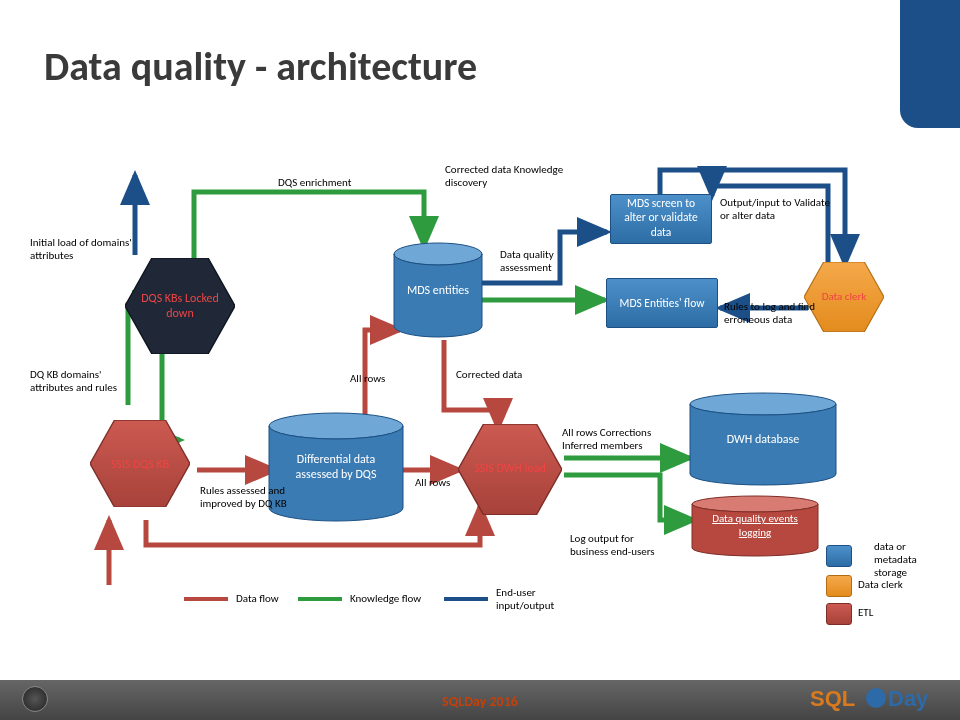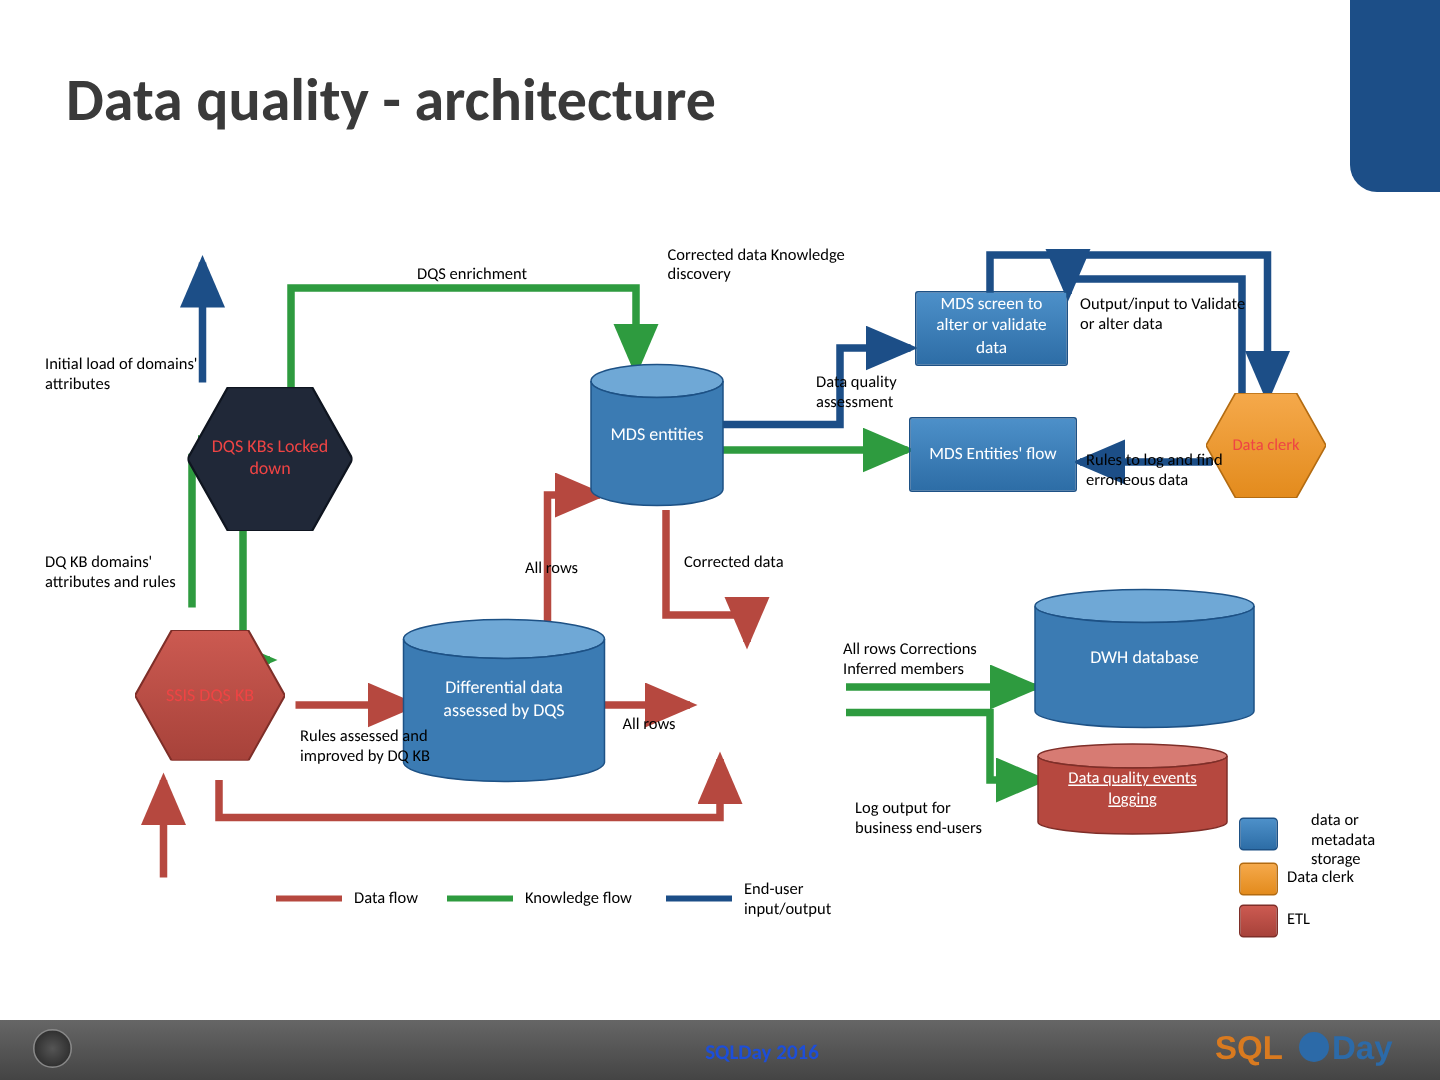--- a/index.html
+++ b/index.html
@@ -2,21 +2,21 @@
 <html><head>
 <meta charset="utf-8">
 <style>
   * { box-sizing: border-box; margin: 0; padding: 0; }
   body { font-family: "Segoe UI", Calibri, Arial, sans-serif; background: #fff; width: 960px; height: 720px; position: relative; overflow: hidden; }
   .slide { position: absolute; inset: 0; border-radius: 32px; }
   .title { position: absolute; left: 44px; top: 42px; font-size: 40px; font-weight: 700; color: #3a3a3a; }
   .title-accent { position: absolute; right: 0; top: 0; width: 60px; height: 128px; background: #1c4e87; border-bottom-left-radius: 18px; }
   .footer-bar { position: absolute; left: 0; bottom: 0; width: 100%; height: 40px; background: linear-gradient(#666,#444); }
   .footer-badge { position: absolute; left: 22px; bottom: 8px; width: 26px; height: 26px; border-radius: 50%; background: radial-gradient(#555,#222); border: 1px solid #888; }
-  .footer-text { position: absolute; left: 50%; bottom: 10px; transform: translateX(-50%); color: #1d4ed8; font-weight: 700; font-size: 14px; margin-left: 28px; }
+  .footer-text { position: absolute; left: 50%; bottom: 10px; transform: translateX(-50%); color: #c2410c; font-weight: 700; font-size: 14px; }
   .footer-logo { position: absolute; right: 30px; bottom: 6px; width: 120px; height: 30px; }
   .footer-logo .sql { font-family: Arial; font-weight: 900; font-size: 22px; fill: #d97a1f; }
   .footer-logo .day { font-family: Arial; font-weight: 900; font-size: 22px; fill: #2c6aa8; }
 
   .shape { position: absolute; display: flex; align-items: center; justify-content: center; text-align: center; color: #fff; font-size: 11.5px; line-height: 1.25; padding: 4px 6px; }
   .rect { border-radius: 2px; }
   .blue-fill { background: linear-gradient(#4d90c9,#2d6da6); border: 1px solid #1d5185; }
   .red-fill  { background: linear-gradient(#cc5a51,#a7423a); border: 1px solid #7e2e28; }
   .orange-fill { background: linear-gradient(#f5a94b,#e38b1d); border: 1px solid #b36b11; }
 
@@ -120,20 +120,26 @@
     </div>
 
     <div class="shape cyl cyl-blue" style="left:392px; top:242px; width:92px; height:96px;">
       <svg class="cyl-svg" viewBox="0 0 92 96">
           <ellipse class="cyl-top" cx="46" cy="12" rx="44" ry="11"></ellipse>
           <path class="cyl-body" d="M2 12 L2 84 A44 11 0 0 0 90 84 L90 12 A44 11 0 0 1 2 12 Z"></path>
         </svg>
       <div class="cyl-label">MDS entities</div>
     </div>
 
+    <div class="shape hex hex-red" style="left:458px; top:424px; width:104px; height:88px;">
+      <svg class="hex-svg" viewBox="0 0 110 96">
+          <polygon class="hex-path" points="27,0 83,0 110,48 83,96 27,96 0,48" stroke-width="1.5"></polygon>
+        </svg>
+      <div class="hex-label">SSIS DWH load</div>
+    </div>
 
     <div class="shape rect blue-fill" style="left:610px; top:194px; width:102px; height:50px;align-items:flex-end;">
         <span>MDS screen to alter or validate data</span>
       </div>
 
     <div class="shape rect blue-fill" style="left:606px; top:278px; width:112px; height:50px;">
         <span>MDS Entities' flow</span>
       </div>
 
     <div class="shape hex hex-orange" style="left:804px; top:262px; width:80px; height:70px;">
@@ -160,21 +166,21 @@
     </div>
 
     <div class="ann" style="left:30px; top:236px; width:102px;">Initial load of domains' attributes</div>
     <div class="ann" style="left:30px; top:368px; width:100px;">DQ KB domains' attributes and rules</div>
     <div class="ann" style="left:200px; top:484px; width:90px;">Rules assessed and improved by DQ KB</div>
     <div class="ann" style="left:278px; top:176px;">DQS enrichment</div>
     <div class="ann" style="left:445px; top:163px; width:120px;">Corrected data Knowledge discovery</div>
     <div class="ann" style="left:350px; top:372px;">All rows</div>
     <div class="ann" style="left:415px; top:476px; width:40px;">All rows</div>
     <div class="ann" style="left:456px; top:368px;">Corrected data</div>
-    <div class="ann" style="left:544px; top:248px; width:80px;">Data quality assessment</div>
+    <div class="ann" style="left:500px; top:248px; width:80px;">Data quality assessment</div>
     <div class="ann" style="left:720px; top:196px; width:120px;">Output/input to Validate or alter data</div>
     <div class="ann" style="left:724px; top:300px; width:120px;">Rules to log and find erroneous data</div>
     <div class="ann" style="left:562px; top:426px; width:108px;">All rows Corrections Inferred members</div>
     <div class="ann" style="left:570px; top:532px; width:100px;">Log output for business end-users</div>
 
     <div class="legend-line" style="left:184px; top:597px; width:44px; background:#b6483f;"></div>
     <div class="ann" style="left:236px; top:592px;">Data flow</div>
     <div class="legend-line" style="left:298px; top:597px; width:44px; background:#2e9b3f;"></div>
     <div class="ann" style="left:350px; top:592px;">Knowledge flow</div>
     <div class="legend-line" style="left:444px; top:597px; width:44px; background:#1c4e87;"></div>

